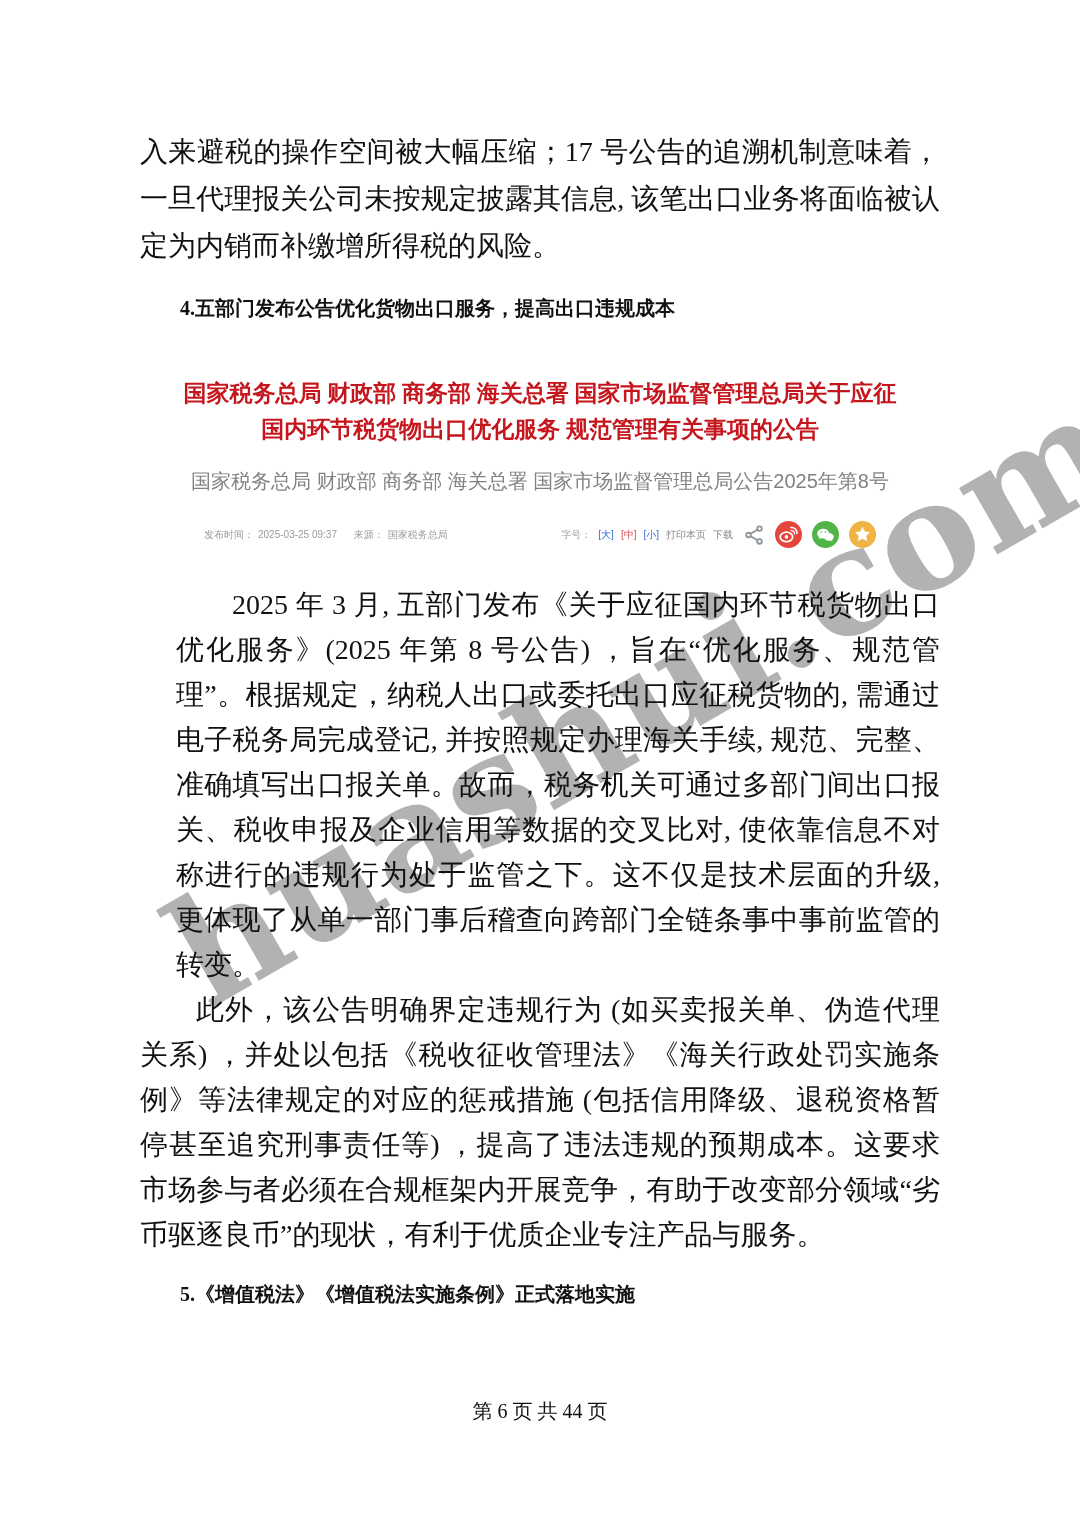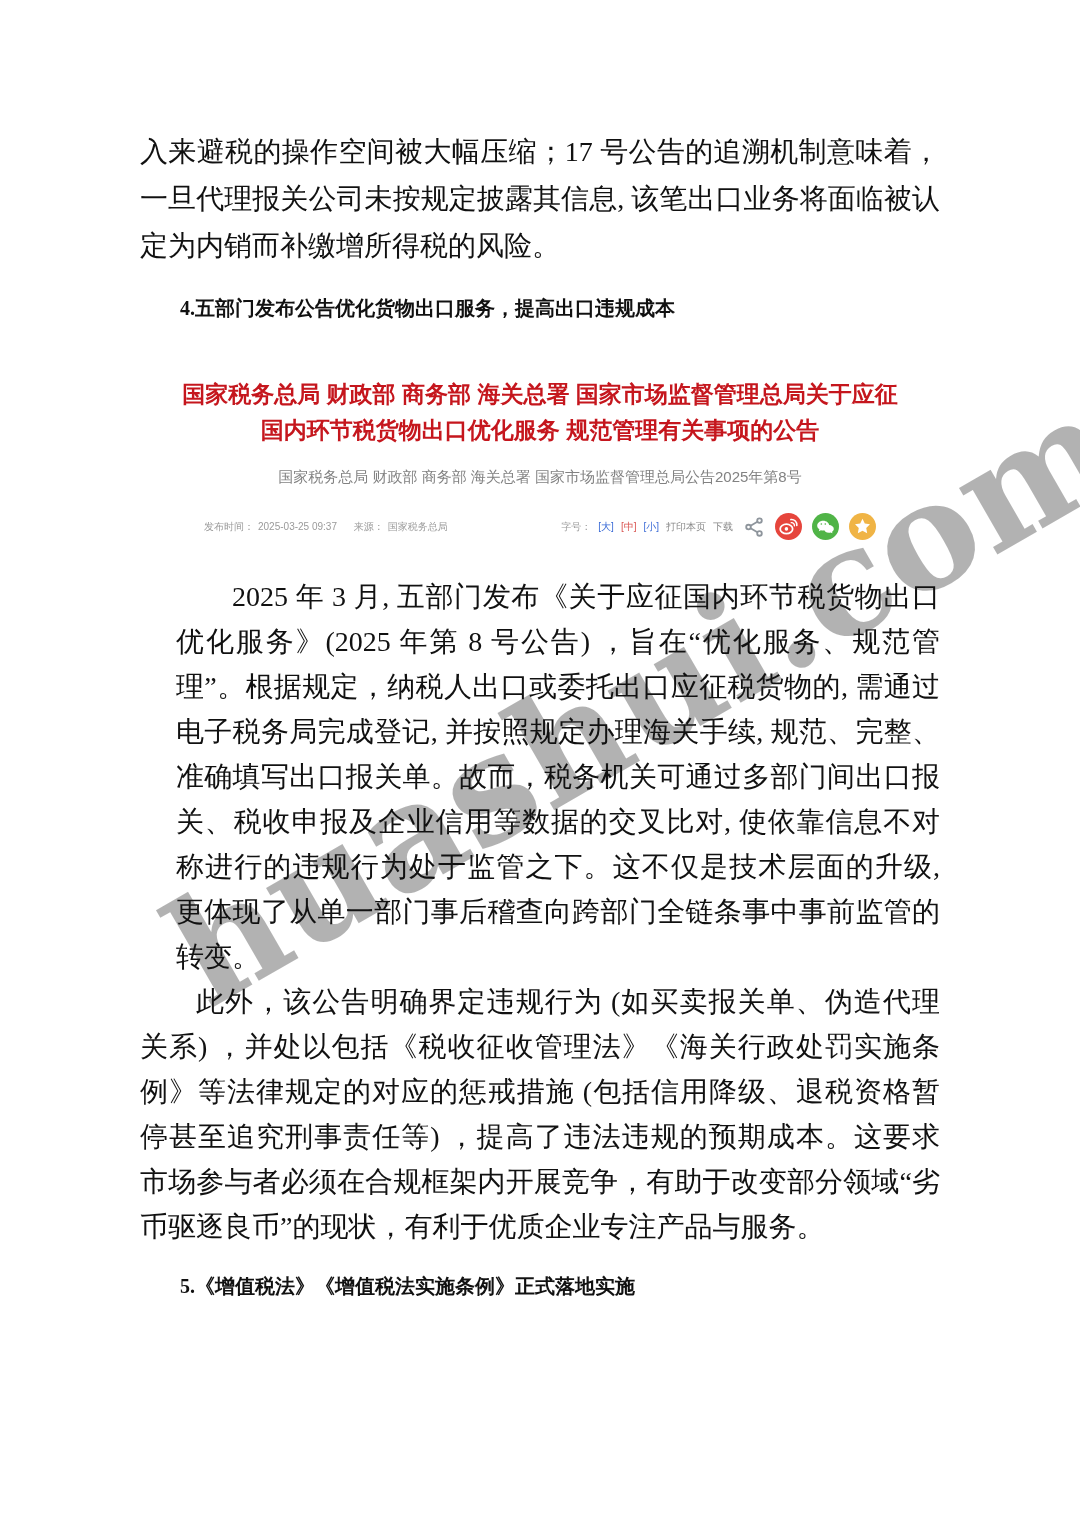--- a/index.html
+++ b/index.html
@@ -68,24 +68,25 @@
     width:720px;
     margin:44px auto 0 auto;
     font-family:"Liberation Sans","DejaVu Sans",sans-serif;
     text-align:center;
   }
   .ann-title{
     font-size:23px;
     line-height:36px;
     font-weight:bold;
     color:var(--title_red);
+    font-family:Liberation Serif, serif;
   }
   .ann-docnum{
     margin-top:20px;
-    font-size:15px;
+    font-size:20px;
     color:var(--subtitle_gray);
   }
   .ann-meta{
     margin-top:26px;
     padding:0 24px;
     display:flex;
     align-items:center;
     justify-content:space-between;
     font-size:10px;
     color:var(--meta_gray);
@@ -190,14 +191,15 @@
       </div>
     </div>
 
     <p class="para indent body1">2025 年 3 月, 五部门发布《关于应征国内环节税货物出口优化服务》(2025 年第 8 号公告) ，旨在“优化服务、规范管理”。根据规定，纳税人出口或委托出口应征税货物的, 需通过电子税务局完成登记, 并按照规定办理海关手续, 规范、完整、准确填写出口报关单。故而，税务机关可通过多部门间出口报关、税收申报及企业信用等数据的交叉比对, 使依靠信息不对称进行的违规行为处于监管之下。这不仅是技术层面的升级, 更体现了从单一部门事后稽查向跨部门全链条事中事前监管的转变。</p>
     <p class="para indent body2">此外，该公告明确界定违规行为 (如买卖报关单、伪造代理关系) ，并处以包括《税收征收管理法》《海关行政处罚实施条例》等法律规定的对应的惩戒措施 (包括信用降级、退税资格暂停甚至追究刑事责任等) ，提高了违法违规的预期成本。这要求市场参与者必须在合规框架内开展竞争，有助于改变部分领域“劣币驱逐良币”的现状，有利于优质企业专注产品与服务。</p>
 
     <p class="heading h5">5.《增值税法》《增值税法实施条例》正式落地实施</p>
 
   </div>
 
+  <div class="footer">第 6 页 共 44 页</div>
 
 </div>
 
 </body></html>

